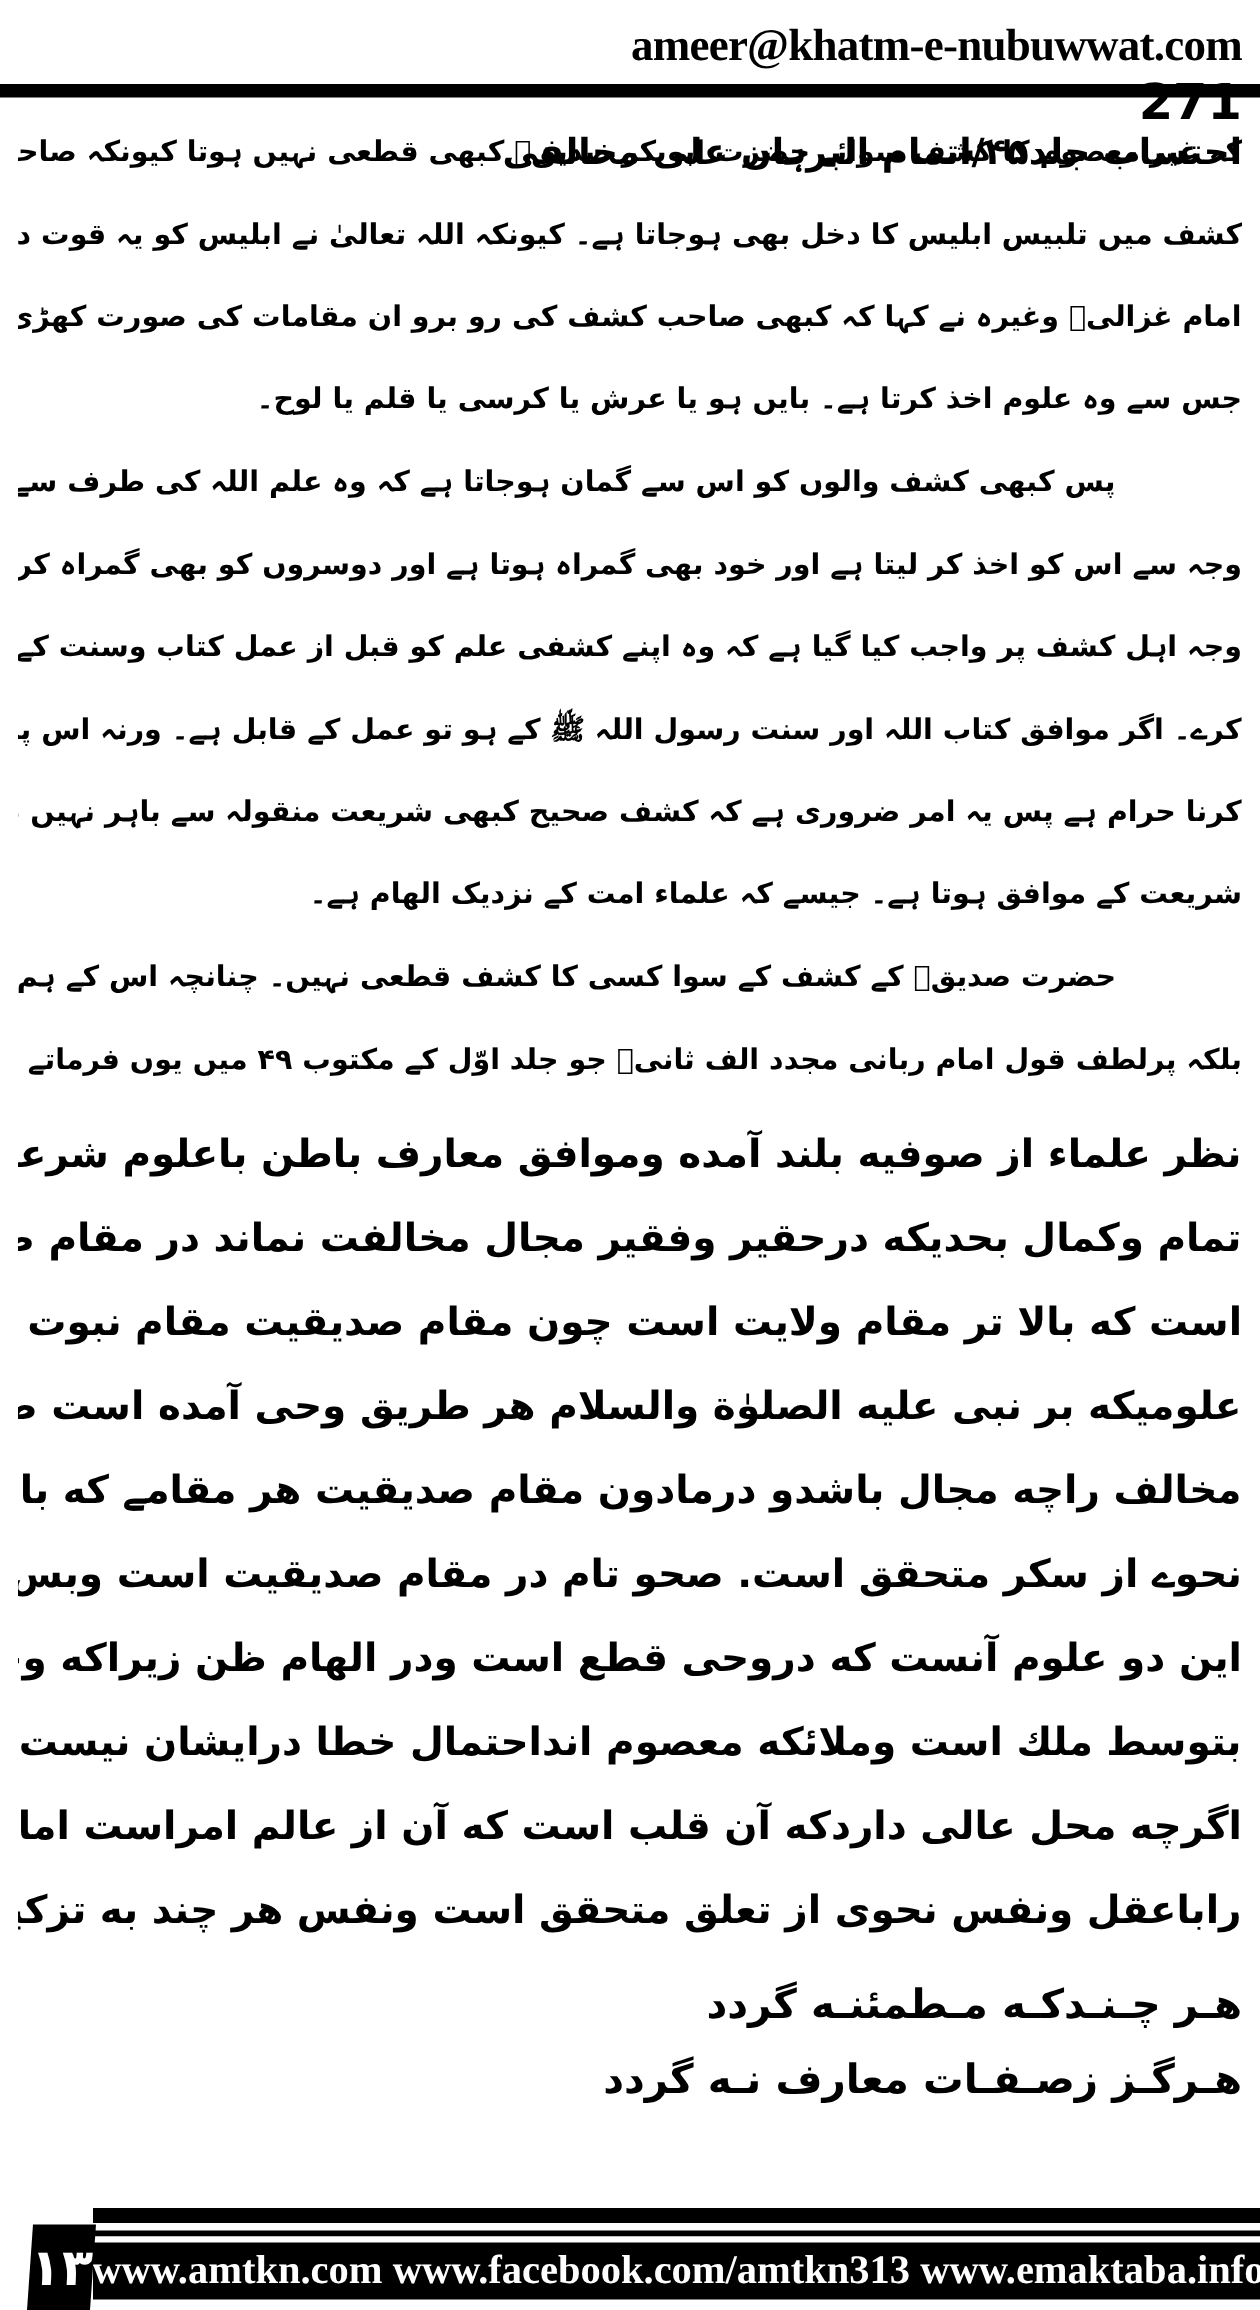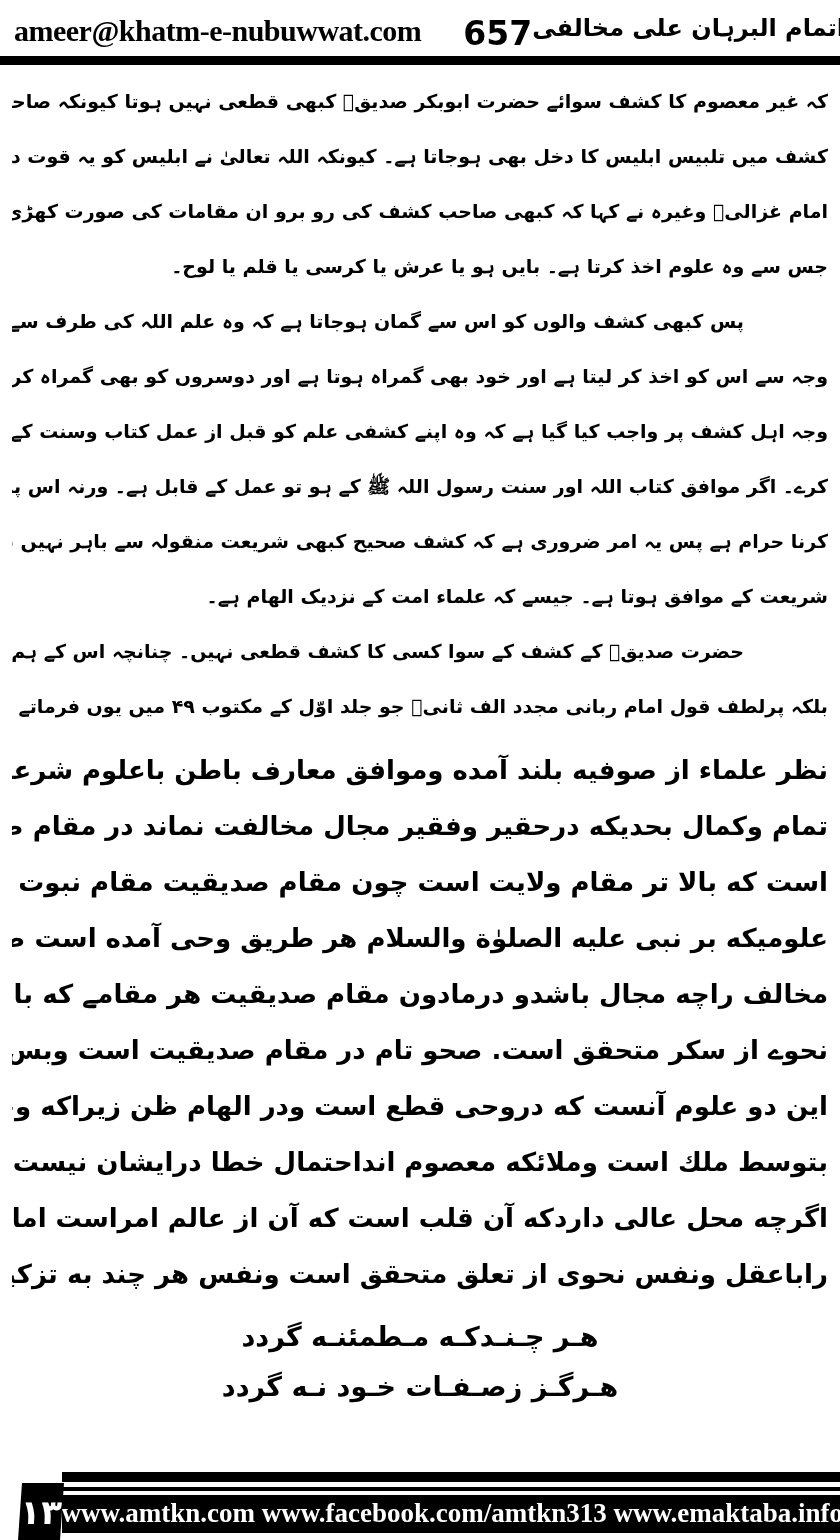--- a/index.html
+++ b/index.html
@@ -10,24 +10,25 @@
     margin: 0 auto;
     background: #ffffff;
     overflow: hidden;
     font-family: "DejaVu Sans", sans-serif;
     color: #000;
   }
 
   
   .header {
     display: flex;
-    align-items: flex-start;
+    align-items: flex-end;
     padding: 14px 12px 0 14px;
     height: 52px;
     box-sizing: border-box;
+    flex-direction: column;
   }
   .email {
     font-family: "Liberation Serif", serif;
     font-weight: bold;
     font-size: 30px;
     letter-spacing: -0.5px;
     white-space: nowrap;
   }
   .hnum {
     font-family: "DejaVu Sans", sans-serif;
@@ -67,21 +68,21 @@
     font-weight: bold;
     line-height: 56px;
     height: 56px;
     text-align: justify;
     text-align-last: justify;
     white-space: nowrap;
     overflow: hidden;
   }
   .p-line.para-end { text-align-last: right; }
 
-  .couplet { margin-top: 10px; text-align: center; }
+  .couplet { margin-top: 10px; text-align: right; }
   .c-line {
     font-size: 27px;
     font-weight: bold;
     line-height: 50px;
     height: 50px;
     white-space: nowrap;
   }
 
   
   .footer {
@@ -121,21 +122,21 @@
     overflow: hidden;
   }
 </style>
 </head>
 <body>
 
 <div class="page">
 
   <div class="header">
     <span class="email">ameer@khatm-e-nubuwwat.com</span>
-    <span class="hnum">657</span>
+    <span class="hnum">271</span>
     <span class="htitle">احتساب جلد۴۵/اتمام البرہان علی مخالفی</span>
   </div>
 
   <div class="divider"></div>
 
   <div class="content">
 
     <div>
       <div class="u-line">کہ غیر معصوم کا کشف سوائے حضرت ابوبکر صدیقؓ کبھی قطعی نہیں ہوتا کیونکہ صاحب کشف کے</div>
       <div class="u-line">کشف میں تلبیس ابلیس کا دخل بھی ہوجاتا ہے۔ کیونکہ اللہ تعالیٰ نے ابلیس کو یہ قوت دی ہے۔ جیسے</div>
@@ -165,21 +166,21 @@
       <div class="p-line">مخالف راچه مجال باشدو درمادون مقام صدیقیت هر مقامے که باشد</div>
       <div class="p-line">نحوے از سکر متحقق است. صحو تام در مقام صدیقیت است وبس۔ وفرق</div>
       <div class="p-line">این دو علوم آنست که دروحی قطع است ودر الهام ظن زیراکه وحی</div>
       <div class="p-line">بتوسط ملك است وملائکه معصوم انداحتمال خطا درایشان نیست والهام</div>
       <div class="p-line">اگرچه محل عالی داردکه آن قلب است که آن از عالم امراست اما قلب</div>
       <div class="p-line">راباعقل ونفس نحوی از تعلق متحقق است ونفس هر چند به تزکیه</div>
     </div>
 
     <div class="couplet">
       <div class="c-line">هـر چـنـدکـه مـطمئنـه گردد</div>
-      <div class="c-line">هـرگـز زصـفـات خـود نـه گردد</div>
+      <div class="c-line">هـرگـز زصـفـات معارف نـه گردد</div>
     </div>
 
   </div>
 
   <div class="footer">
     <div class="page-box">۱۳</div>
     <div class="bar-wrap">
       <div class="stripe-thick"></div>
       <div class="stripe-gap1"></div>
       <div class="stripe-thin"></div>

